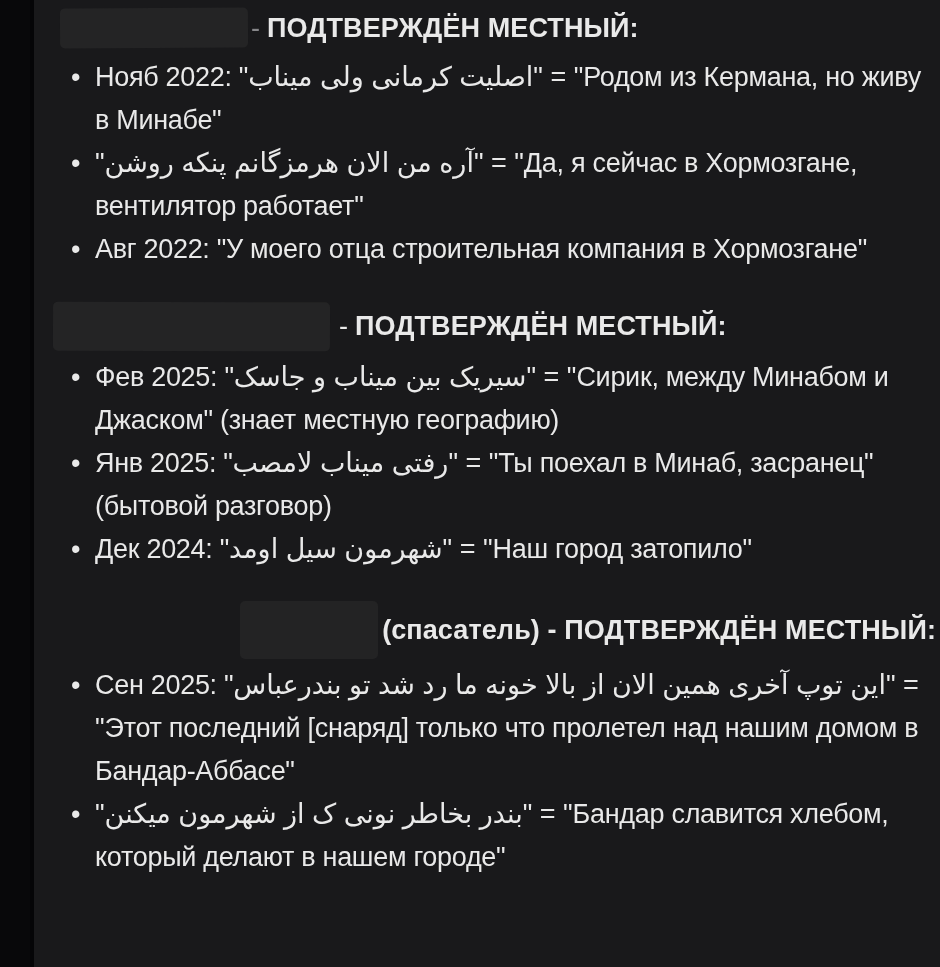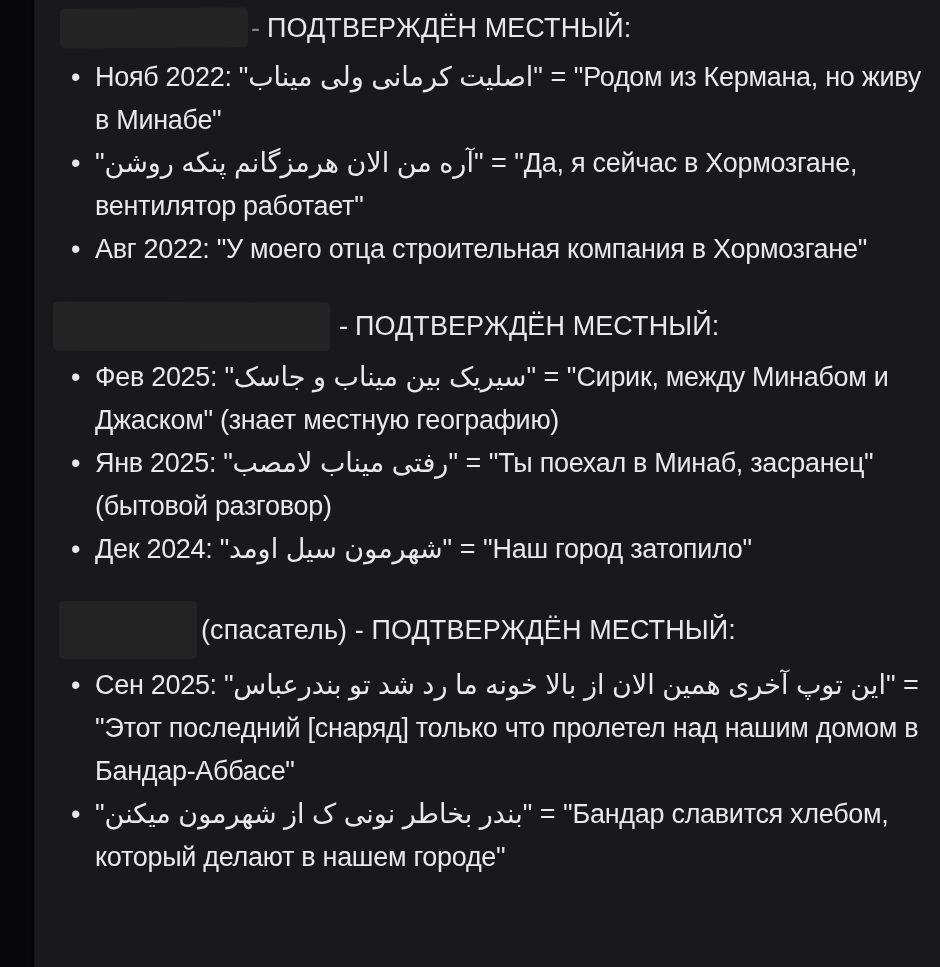--- a/index.html
+++ b/index.html
@@ -28,34 +28,34 @@
     letter-spacing: -0.3px;
   }
   .heading-row {
     display: flex;
     align-items: center;
     margin-left: 26px;
     margin-bottom: 4px;
   }
   .s1 .heading-row { margin-top: 2px; min-height: 48px; }
   .s2 .heading-row { margin-top: 29px; min-height: 52px; }
-  .s3 .heading-row { margin-top: 29px; min-height: 60px; }
+  .s3 .heading-row { margin-top: 29px; min-height: 60px; justify-content: flex-end; }
   .redaction {
     flex: 0 0 auto;
     background: #242425;
     border-radius: 5px;
   }
   .s1 .redaction { width: 188px; height: 40px; margin-right: 5px; transform: rotate(-0.25deg); }
   .s2 .redaction { width: 277px; height: 49px; margin-right: 9px; margin-left: -7px; transform: rotate(0.15deg); }
   .s3 .redaction { width: 138px; height: 58px; margin-right: 4px; margin-left: -1px; background: #232324; }
   .dash { white-space: pre; }
   .s1 .dash { color: #87878a; margin-left: -2px; }
   .s2 .dash { color: #e9e9e9; }
   .heading {
-    font-weight: 400;
+    font-weight: 700;
     letter-spacing: 0.1px;
     white-space: nowrap;
   }
   ul.bullets {
     list-style: none;
     margin: 0;
     padding: 0 0 0 61px;
   }
   li.bullet { position: relative; direction: ltr; }
   li.bullet::before {

